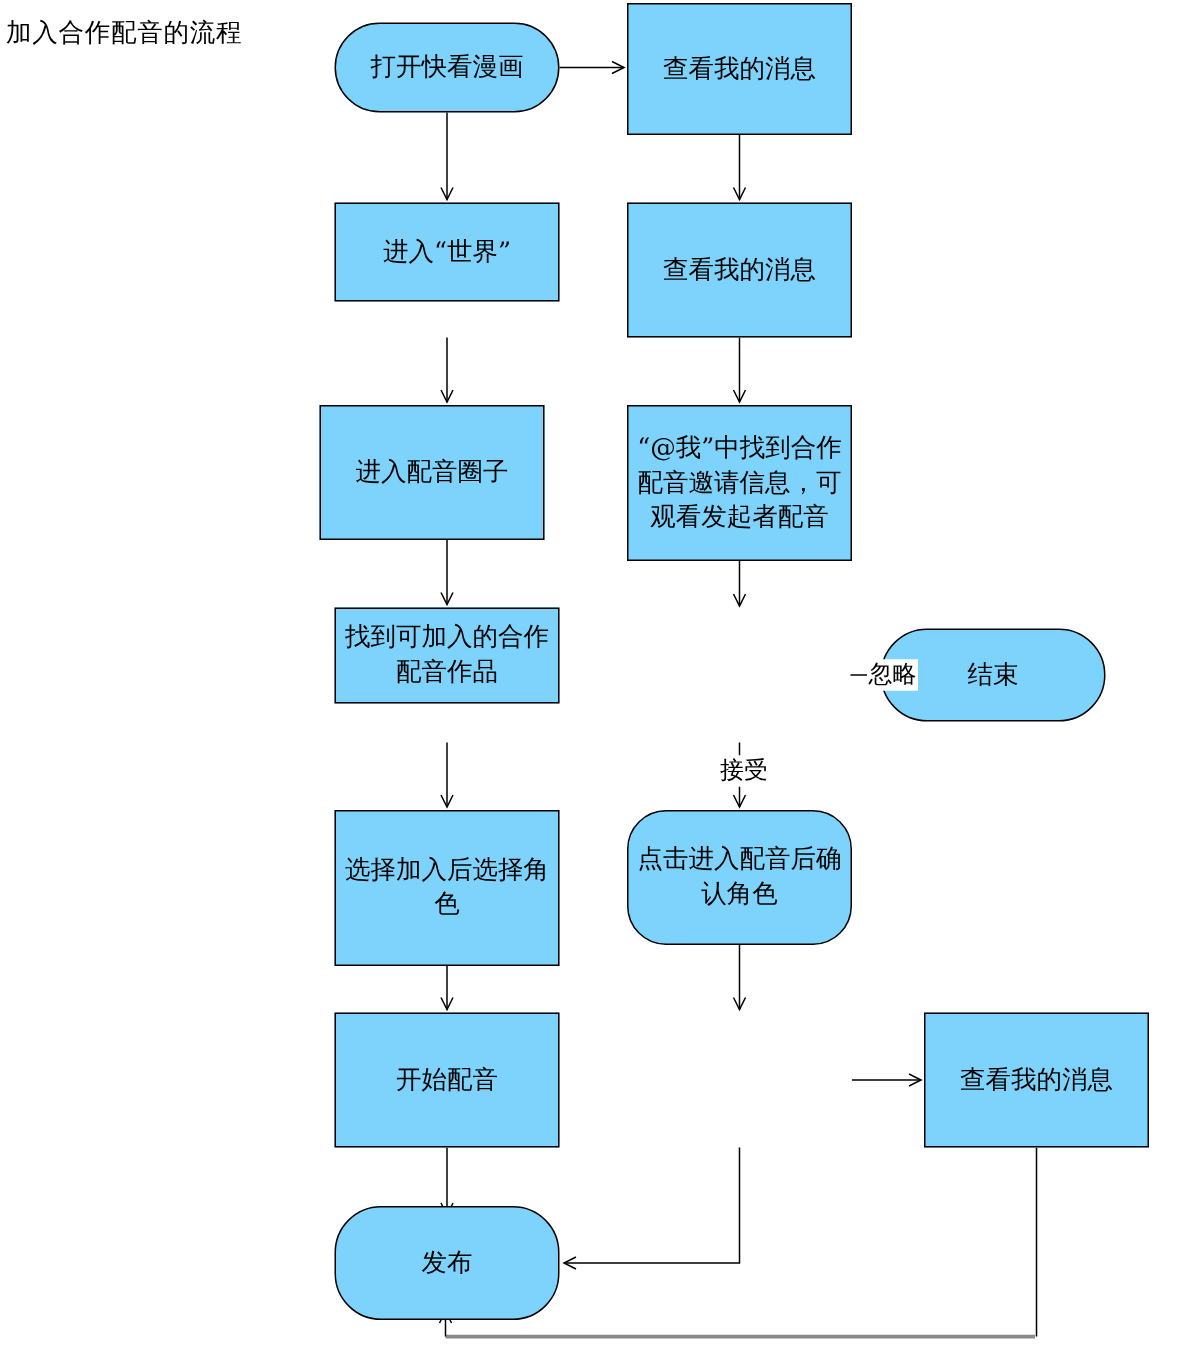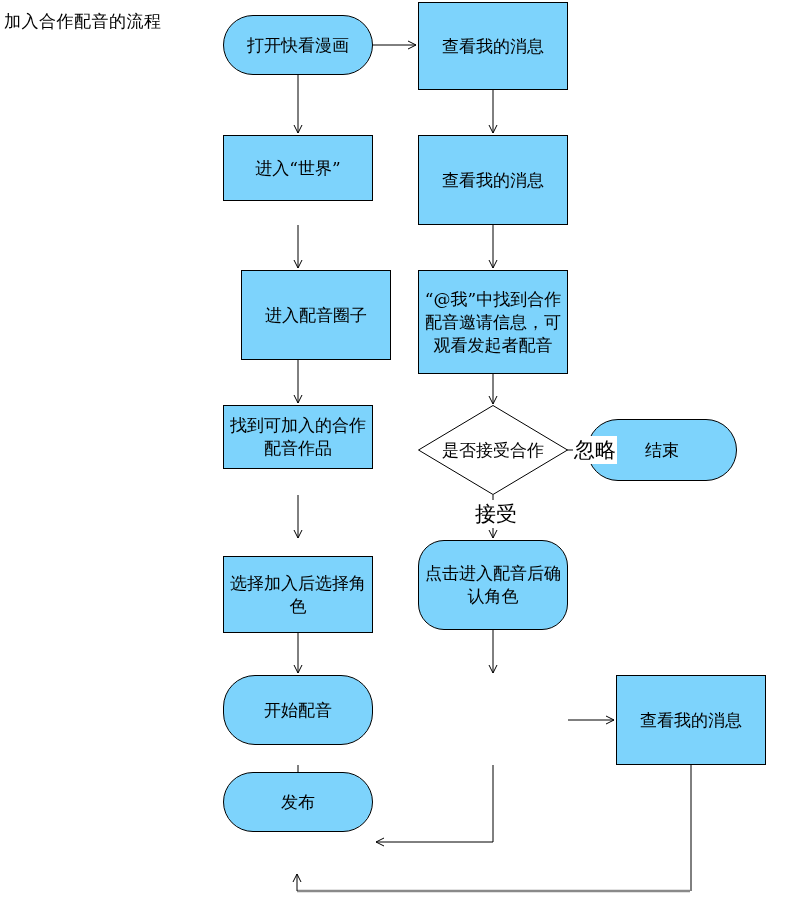--- a/index.html
+++ b/index.html
@@ -29,21 +29,21 @@
     padding:0 2px;
   }
   .rect{border:1px solid #000;}
   .stadium{border:1px solid #000;border-radius:31px;}
   .diamond{background:transparent;padding:0;}
   .diamond svg{position:absolute;left:0;top:0;}
   .diamond .lbl{position:relative;z-index:1;}
   .edge-label{
     position:absolute;transform:translate(-50%,-50%);
     background:#ffffff;padding:0 1px;
-    font-size:21px;white-space:nowrap;
+    font-size:16px;white-space:nowrap;
   }
 </style>
 </head>
 <body>
 
 <div class="canvas">
 
   <div class="title">加入合作配音的流程</div>
 
   <svg class="edges" width="796" height="905" viewBox="0 0 796 905">
@@ -81,61 +81,55 @@
   </div>
 
   <div class="node rect" style="left:223px;top:135px;width:150px;height:66px;">
     <span>进入“世界”</span>
   </div>
 
   <div class="node rect" style="left:418px;top:135px;width:150px;height:90px;">
     <span>查看我的消息</span>
   </div>
 
-  <div class="node rect" style="left:241px;top:270px;width:150px;height:90px;">
+  <div class="node rect" style="left:213px;top:270px;width:150px;height:90px;">
     <span>进入配音圈子</span>
   </div>
 
   <div class="node rect" style="left:418px;top:270px;width:150px;height:104px;">
     <span>“@我”中找到合作配音邀请信息，可观看发起者配音</span>
   </div>
 
   <div class="node rect" style="left:223px;top:405px;width:150px;height:64px;">
     <span>找到可加入的合作配音作品</span>
   </div>
 
-  <div class="node diamond" style="left:418px;top:405px;width:150px;height:90px;">
-    <svg width="150" height="90" viewBox="0 0 150 90">
-      <polygon points="75,0.5 149.5,45 75,89.5 0.5,45" fill="#ffffff" stroke="#000" stroke-width="1"></polygon>
-    </svg>
-    <span class="lbl">是否接受合作</span>
-  </div>
 
   <div class="node stadium" style="left:587px;top:419px;width:150px;height:62px;">
     <span>结束</span>
   </div>
 
-  <div class="node rect" style="left:223px;top:556px;width:150px;height:77px;">
+  <div class="node rect" style="left:223px;top:540px;width:150px;height:104px;">
     <span>选择加入后选择角色</span>
   </div>
 
   <div class="node rect" style="left:418px;top:540px;width:150px;height:90px;border-radius:26px;">
     <span>点击进入配音后确认角色</span>
   </div>
 
-  <div class="node rect" style="left:223px;top:675px;width:150px;height:70px;border-radius:32px;">
+  <div class="node rect" style="left:223px;top:675px;width:150px;height:90px;">
     <span>开始配音</span>
   </div>
 
 
   <div class="node rect" style="left:616px;top:675px;width:150px;height:90px;">
     <span>查看我的消息</span>
   </div>
 
-  <div class="node stadium" style="left:223px;top:772px;width:150px;height:60px;">
+  <div class="node stadium" style="left:223px;top:804px;width:150px;height:76px;">
     <span>发布</span>
   </div>
 
   <div class="edge-label" style="left:595px;top:450px;">忽略</div>
 
   <div class="edge-label" style="left:496px;top:514px;">接受</div>
 
 </div>
 
 </body></html>

